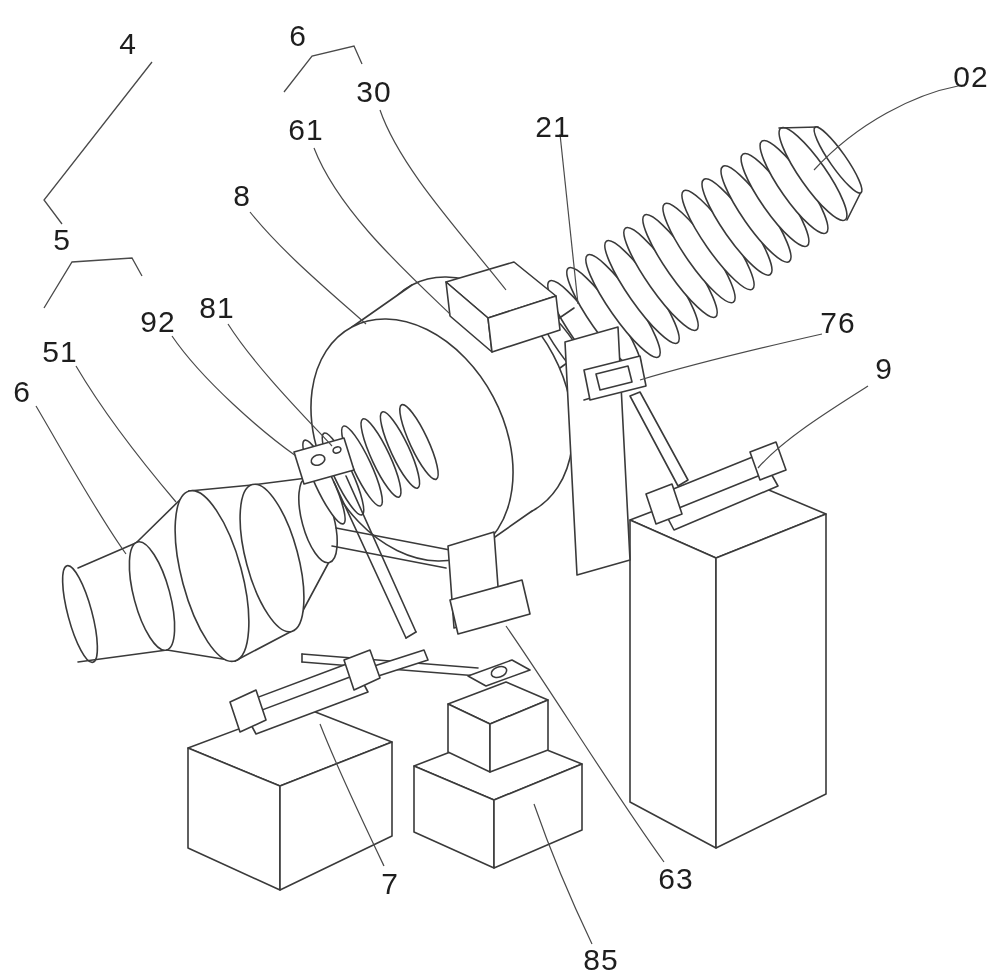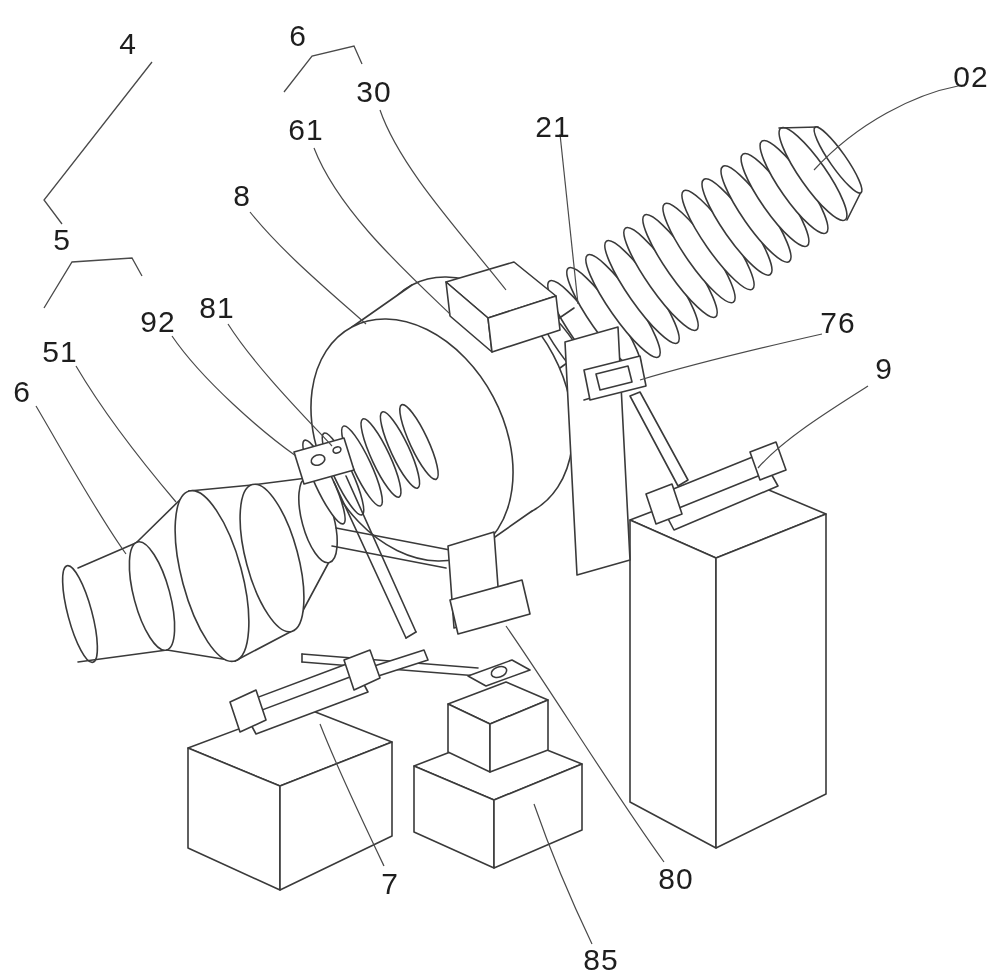--- a/index.html
+++ b/index.html
@@ -198,16 +198,16 @@
   <div class="lbl" style="left:553px;top:127px">21</div>
   <div class="lbl" style="left:971px;top:77px">02</div>
   <div class="lbl" style="left:62px;top:240px">5</div>
   <div class="lbl" style="left:158px;top:322px">92</div>
   <div class="lbl" style="left:217px;top:308px">81</div>
   <div class="lbl" style="left:838px;top:323px">76</div>
   <div class="lbl" style="left:884px;top:369px">9</div>
   <div class="lbl" style="left:60px;top:352px">51</div>
   <div class="lbl" style="left:22px;top:392px">6</div>
   <div class="lbl" style="left:390px;top:884px">7</div>
-  <div class="lbl" style="left:676px;top:879px">80</div>
+  <div class="lbl" style="left:676px;top:879px">63</div>
   <div class="lbl" style="left:601px;top:960px">85</div>
 
 </div>
 
 </body></html>

